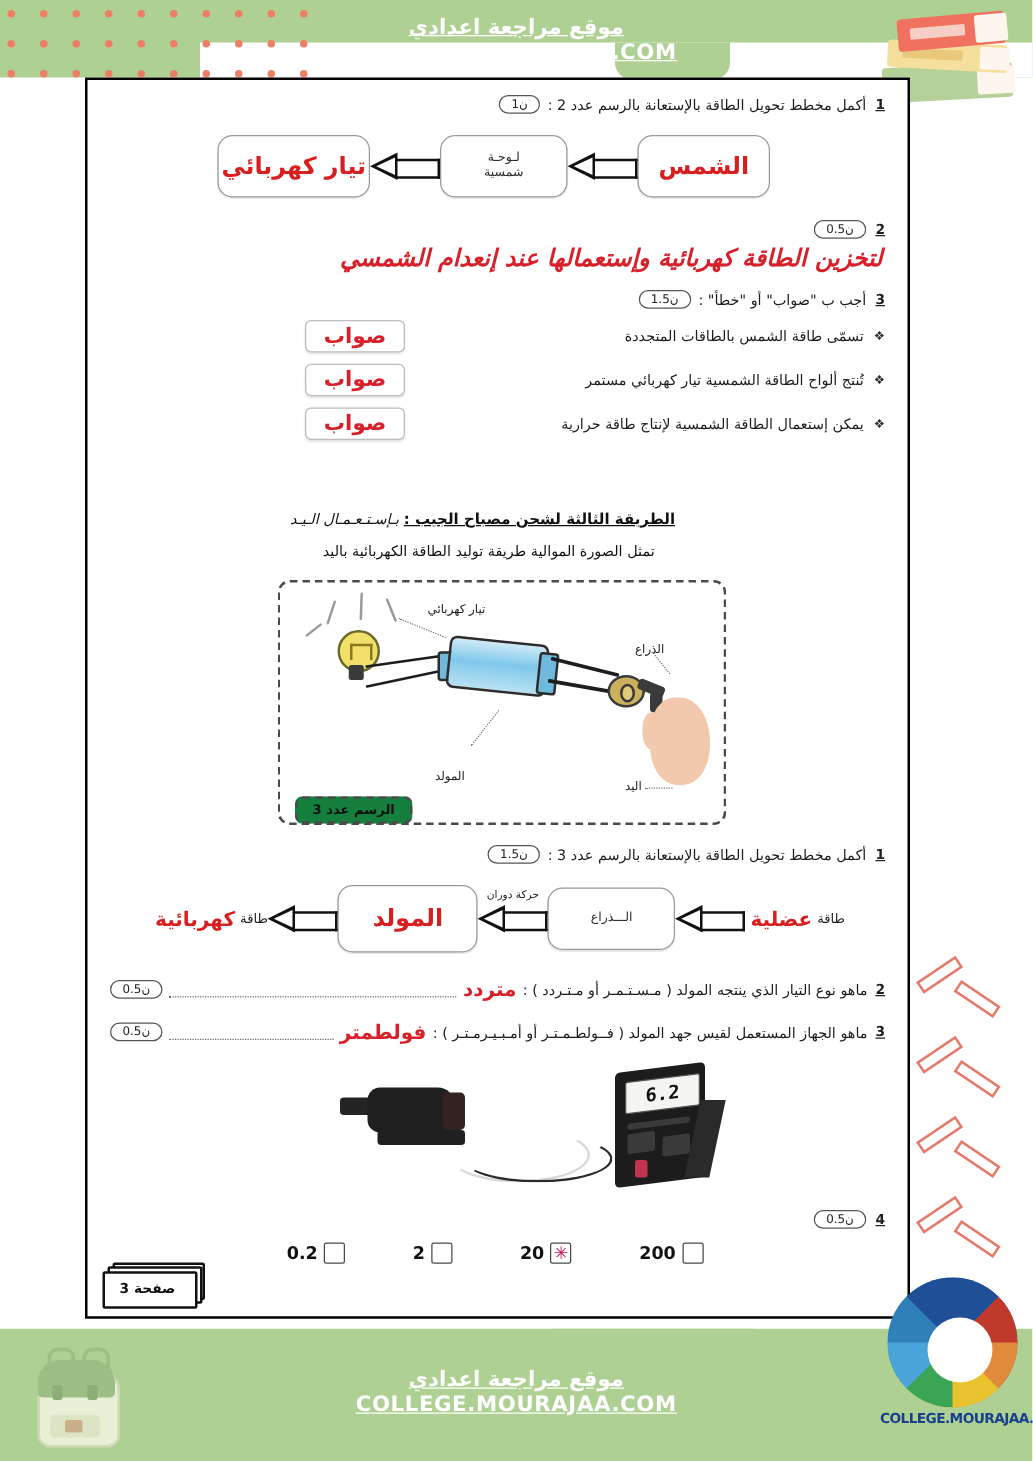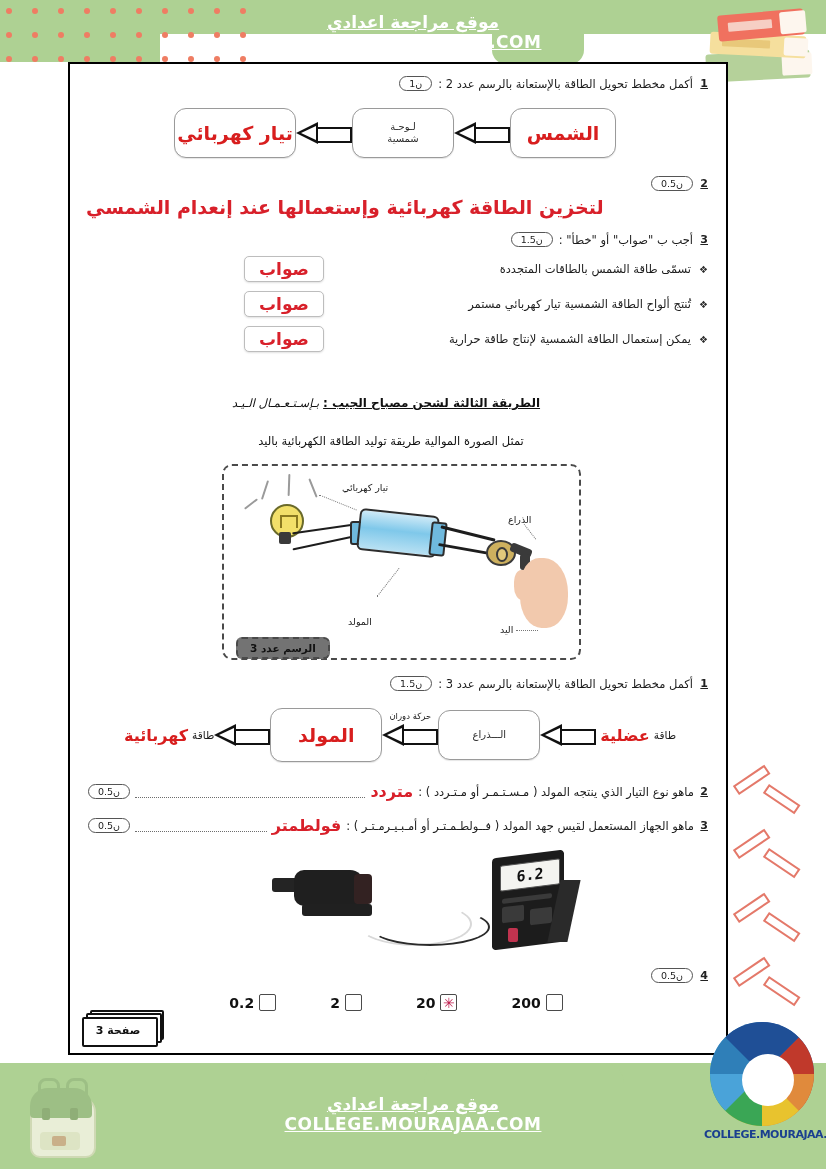--- a/index.html
+++ b/index.html
@@ -174,21 +174,21 @@
   .sec-head u{text-decoration:underline;font-weight:bold;}
   .sec-sub{
     direction:rtl;text-align:center;font-size:11.5px;color:#111;letter-spacing:2.2px;
   }
 
   
   .figbox{
     position:absolute;border:2px dashed #4a4a4a;border-radius:10px;background:#fff;
   }
   .figcap{
-    position:absolute;border:2px dashed #4a4a4a;border-radius:6px;background:#737373;
+    position:absolute;border:2px dashed #4a4a4a;border-radius:6px;background:#15803d;
     font-size:10.5px;font-weight:bold;color:#111;padding:3px 12px;direction:rtl;
   }
 
   
   .bulb{position:absolute;width:30px;height:30px;border-radius:50%;
         background:#f2e06a;border:2px solid #6a6a2a;}
   .bulb-base{position:absolute;width:12px;height:12px;background:#3a3a3a;border-radius:2px;}
   .ray{position:absolute;background:#9a9a9a;width:2px;border-radius:1px;}
 
   .gen-body{position:absolute;border-radius:6px;
@@ -330,21 +330,21 @@
       </div>
       <div class="fbox" style="width:120px;height:48px;">
         <span class="big-red">تيار كهربائي</span>
       </div>
     </div>
 
     <div class="q" style="position:absolute;right:18px;top:112px;">
       <span class="qnum">2</span>
       <span class="score">0.5ن</span>
     </div>
-    <div class="hand-red" style="position:absolute;right:20px;top:132px;width:620px;text-align:left;font-size:19px;">لتخزين الطاقة كهربائية وإستعمالها عند إنعدام الشمسي</div>
+    <div class="hand-red" style="position:absolute;right:20px;top:132px;width:620px;text-align:right;font-size:19px;font-style:italic;">لتخزين الطاقة كهربائية وإستعمالها عند إنعدام الشمسي</div>
 
     <div class="q" style="position:absolute;right:18px;top:168px;">
       <span class="qnum">3</span>
       <span class="qtext">أجب ب "صواب" أو "خطأ" :</span>
       <span class="score">1.5ن</span>
     </div>
 
     <div style="position:absolute;right:18px;top:192px;width:624px;">
       <div style="display:flex;align-items:center;direction:rtl;margin-bottom:9px;">
         <span class="bullet" style="margin-left:8px;">❖</span>
@@ -359,21 +359,21 @@
         <span class="tfbox" style="margin-left:160px;">صواب</span>
       </div>
       <div style="display:flex;align-items:center;direction:rtl;">
         <span class="bullet" style="margin-left:8px;">❖</span>
         <span class="qtext">يمكن إستعمال الطاقة الشمسية لإنتاج طاقة حرارية</span>
         <span style="flex:1"></span>
         <span class="tfbox" style="margin-left:160px;">صواب</span>
       </div>
     </div>
 
-    <div class="sec-head" style="position:absolute;right:60px;top:332px;width:560px;">
+    <div class="sec-head" style="position:absolute;right:60px;top:344px;width:560px;">
       <u>الطريقة الثالثة لشحن مصباح الجيب :</u>
       <span style="font-style:italic;font-size:11.5px;">بـإسـتـعـمـال  الـيـد</span>
     </div>
     <div class="sec-sub" style="position:absolute;right:40px;top:370px;width:590px;">تمثل الصورة الموالية طريقة توليد الطاقة الكهربائية باليد</div>
 
     <div class="figbox" style="left:152px;top:400px;width:355px;height:192px;">
 
       <div class="ray" style="left:40px;top:14px;height:20px;transform:rotate(18deg);"></div>
       <div class="ray" style="left:64px;top:8px;height:22px;transform:rotate(2deg);"></div>
       <div class="ray" style="left:88px;top:12px;height:20px;transform:rotate(-22deg);"></div>

